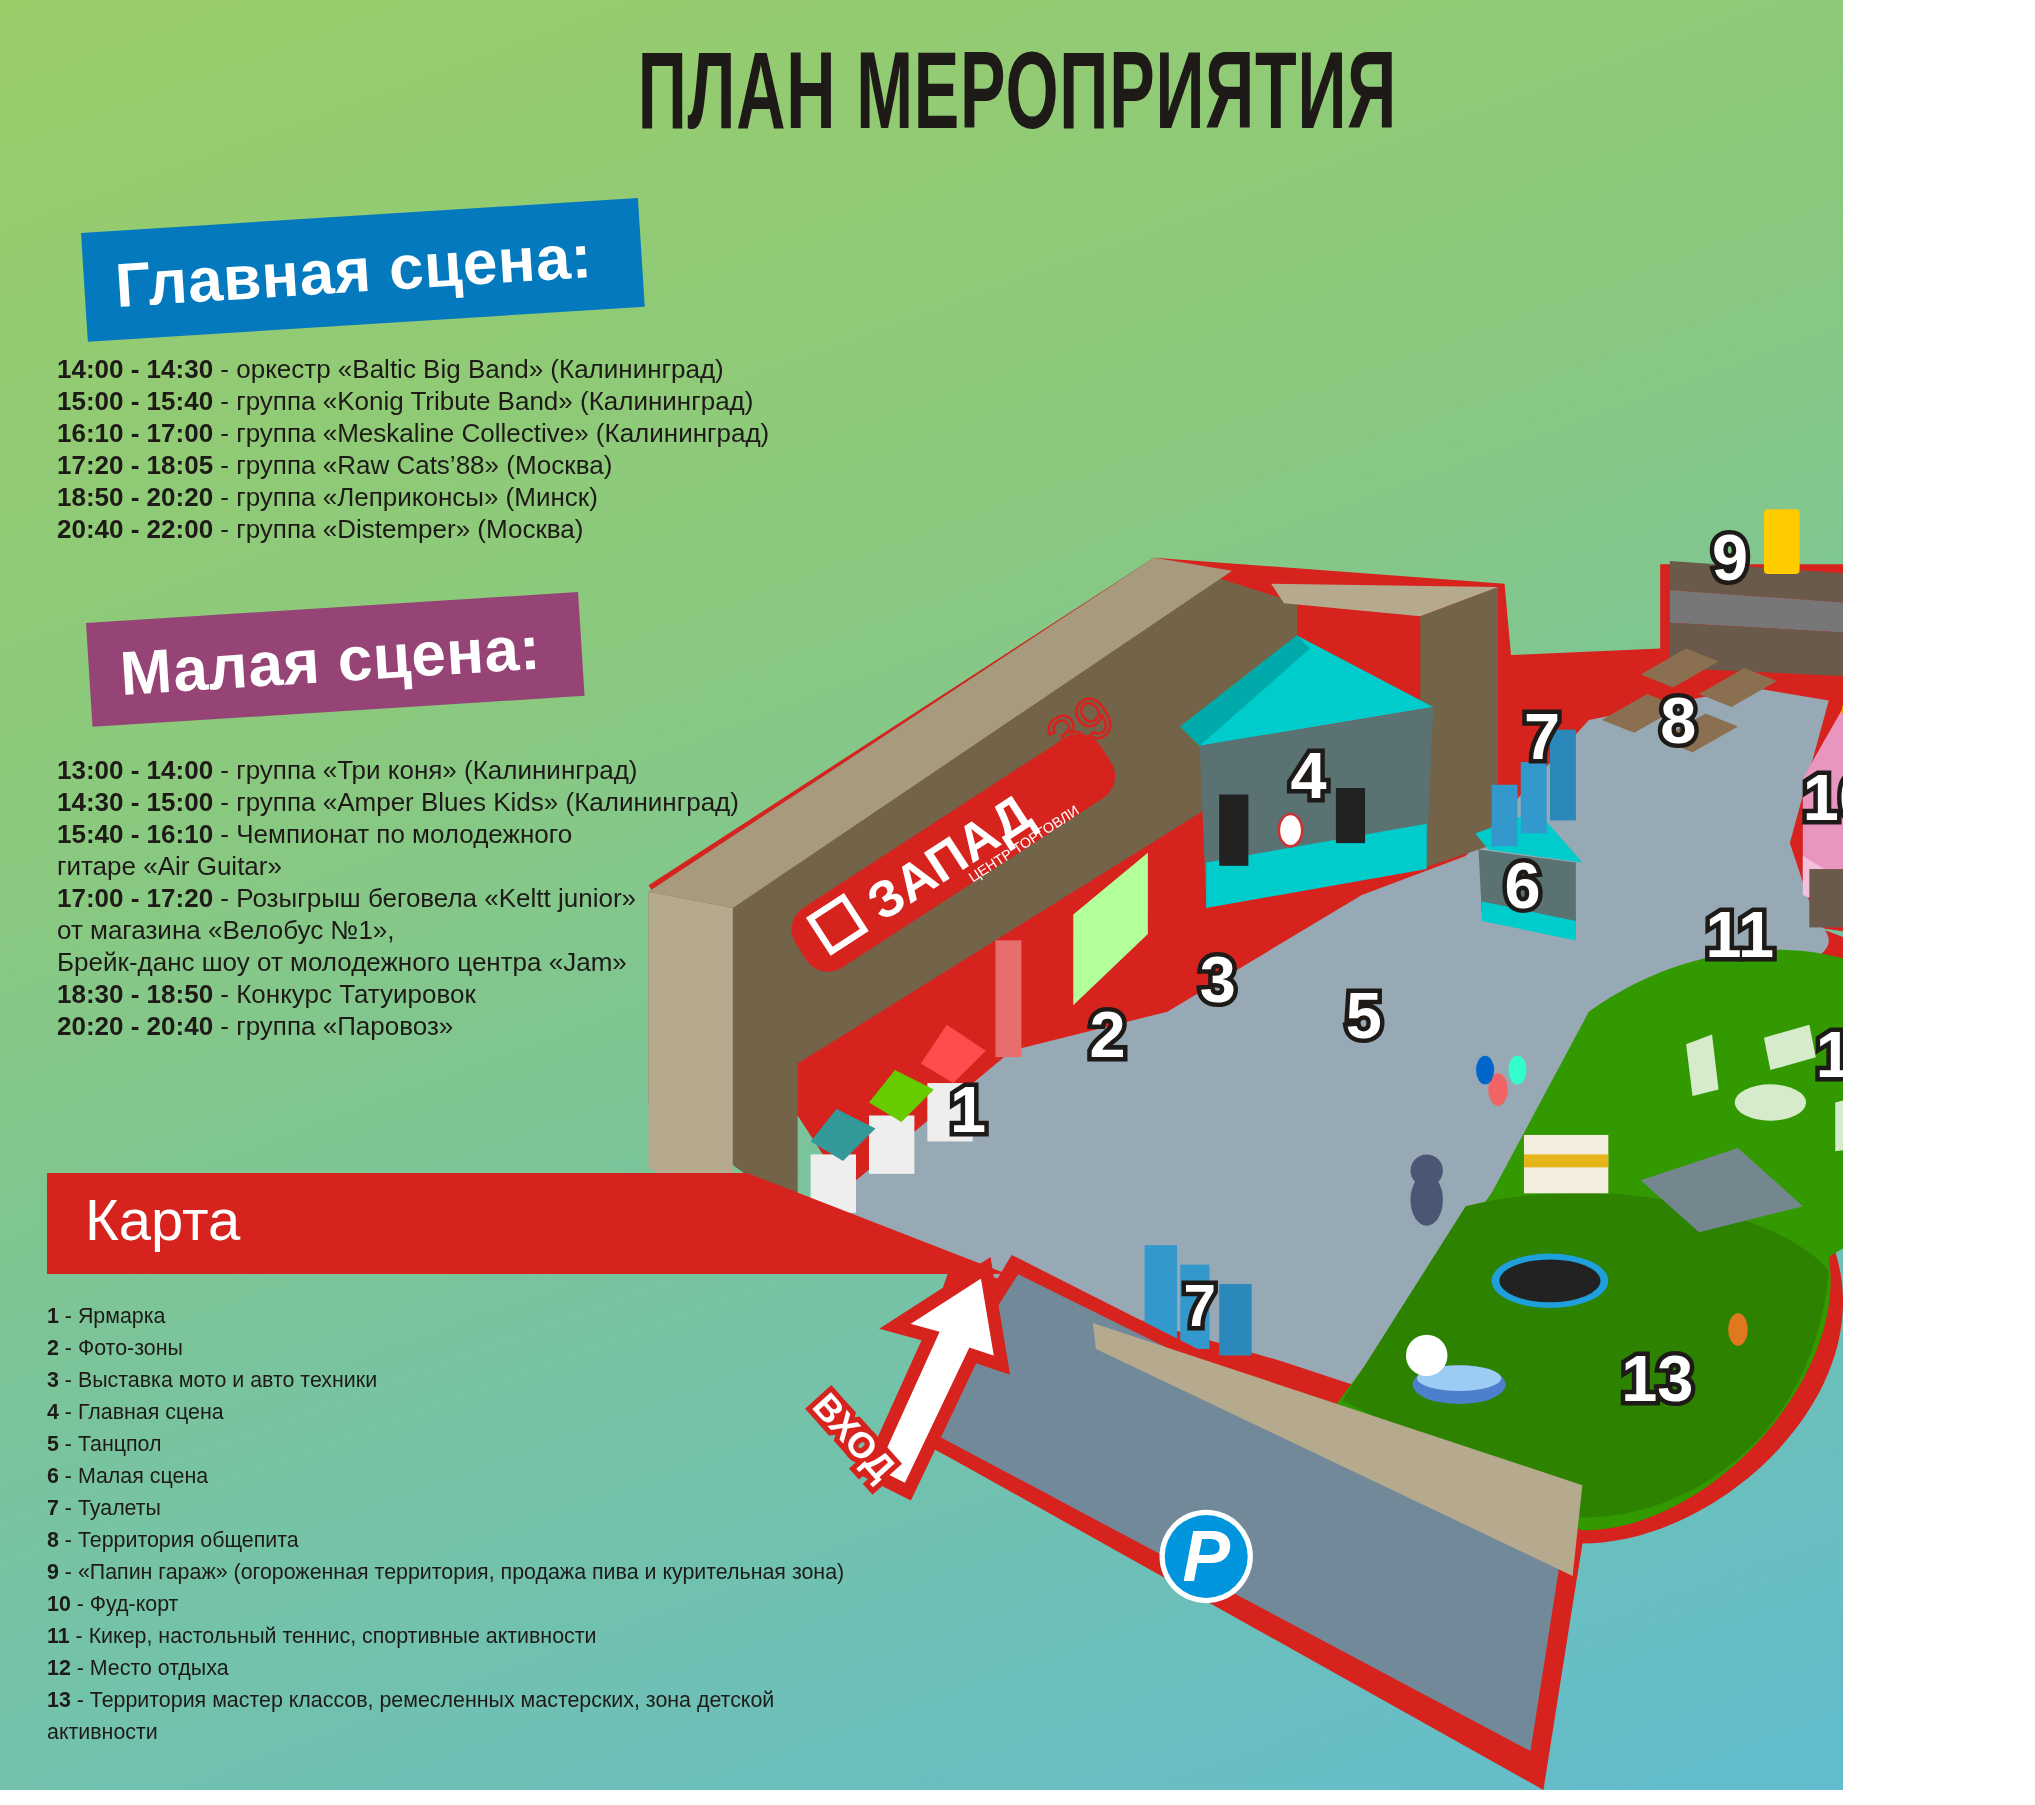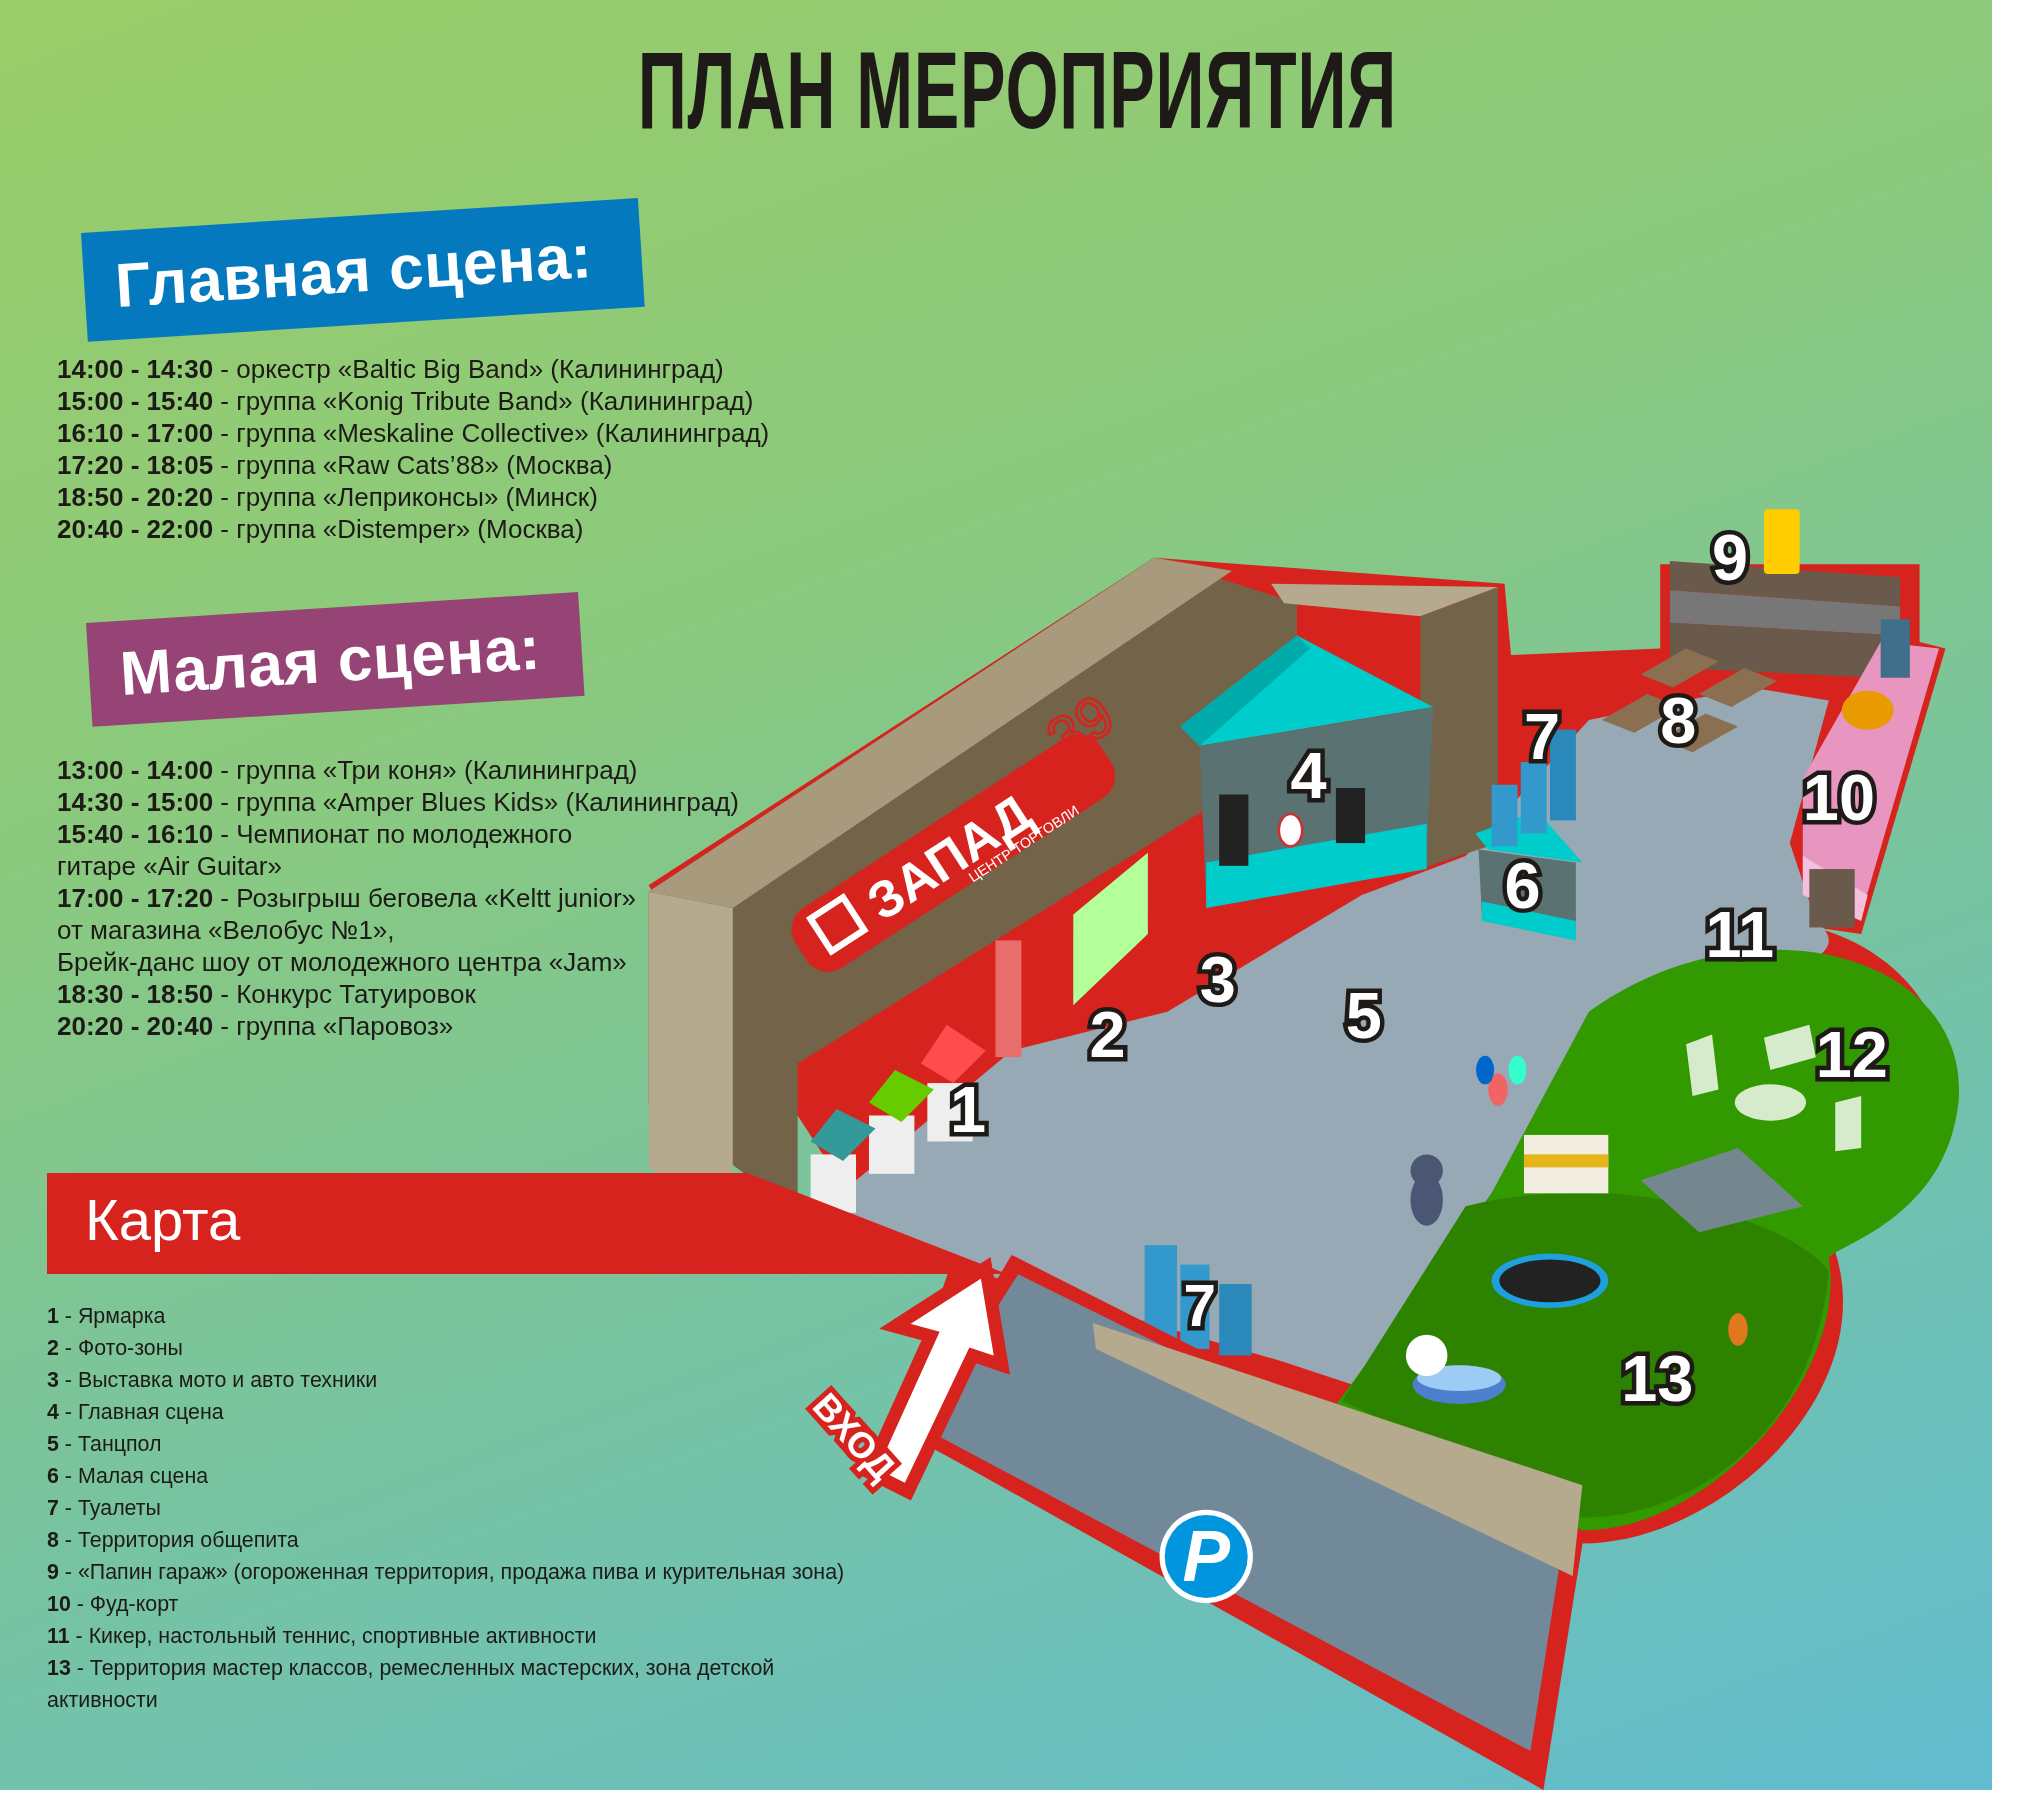--- a/index.html
+++ b/index.html
@@ -2,21 +2,21 @@
 <html style="font-size:10.4px"><head>
 <meta charset="utf-8">
 <style>
   html, body { margin: 0; padding: 0; }
   body {
     width: 2035px; height: 1805px; position: relative; overflow: hidden;
     background: #ffffff;
     font-family: "Liberation Sans", sans-serif;
   }
   #poster {
-    position: absolute; left: 0; top: 0; width: 1992px; height: 1790px;
+    position: absolute; left: 0; top: 0; width: 1843px; height: 1790px;
     background: linear-gradient(160deg, #9acd68 0%, #8ac97e 35%, #76c3a4 65%, #62bccf 100%);
     overflow: hidden;
   }
   .title {
     position: absolute; left: 0; width: 2035px; top: 26px;
     text-align: center; font-weight: bold; color: #1e1a17;
     font-size: 110px; letter-spacing: 1.3px;
     transform: scaleX(0.62); transform-origin: center top;
     font-family: "Liberation Sans Narrow", "Liberation Sans", sans-serif;
   }
@@ -231,18 +231,19 @@
     <div class="row"><b>2</b><span> - Фото-зоны</span></div>
     <div class="row"><b>3</b><span> - Выставка мото и авто техники</span></div>
     <div class="row"><b>4</b><span> - Главная сцена</span></div>
     <div class="row"><b>5</b><span> - Танцпол</span></div>
     <div class="row"><b>6</b><span> - Малая сцена</span></div>
     <div class="row"><b>7</b><span> - Туалеты</span></div>
     <div class="row"><b>8</b><span> - Территория общепита</span></div>
     <div class="row"><b>9</b><span> - «Папин гараж» (огороженная территория, продажа пива и курительная зона)</span></div>
     <div class="row"><b>10</b><span> - Фуд-корт</span></div>
     <div class="row"><b>11</b><span> - Кикер, настольный теннис, спортивные активности</span></div>
+    <div class="row"><b>12</b><span> - Место отдыха</span></div>
     <div class="row"><b>13</b><span> - Территория мастер классов, ремесленных мастерских, зона детской</span></div>
     <div class="row"><b></b><span>активности</span></div>
   </div>
 
 </div>
 
 
 </body></html>

